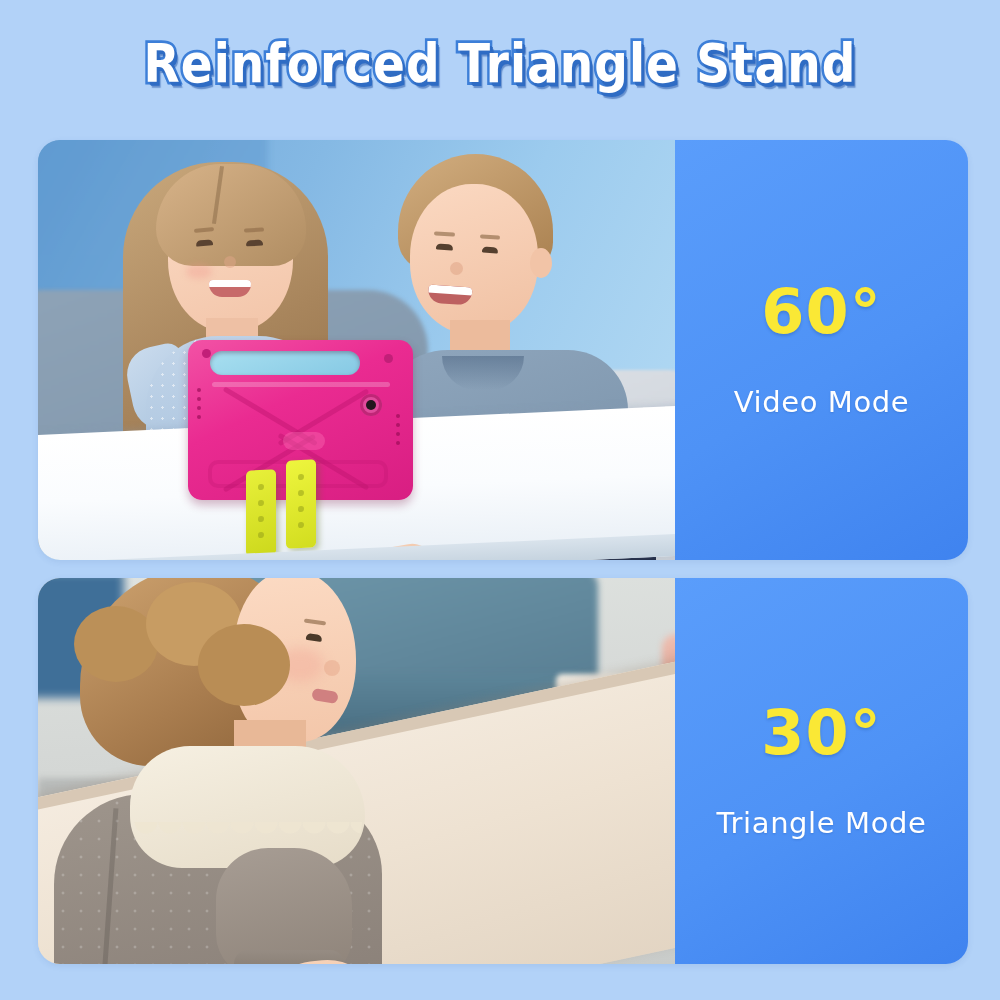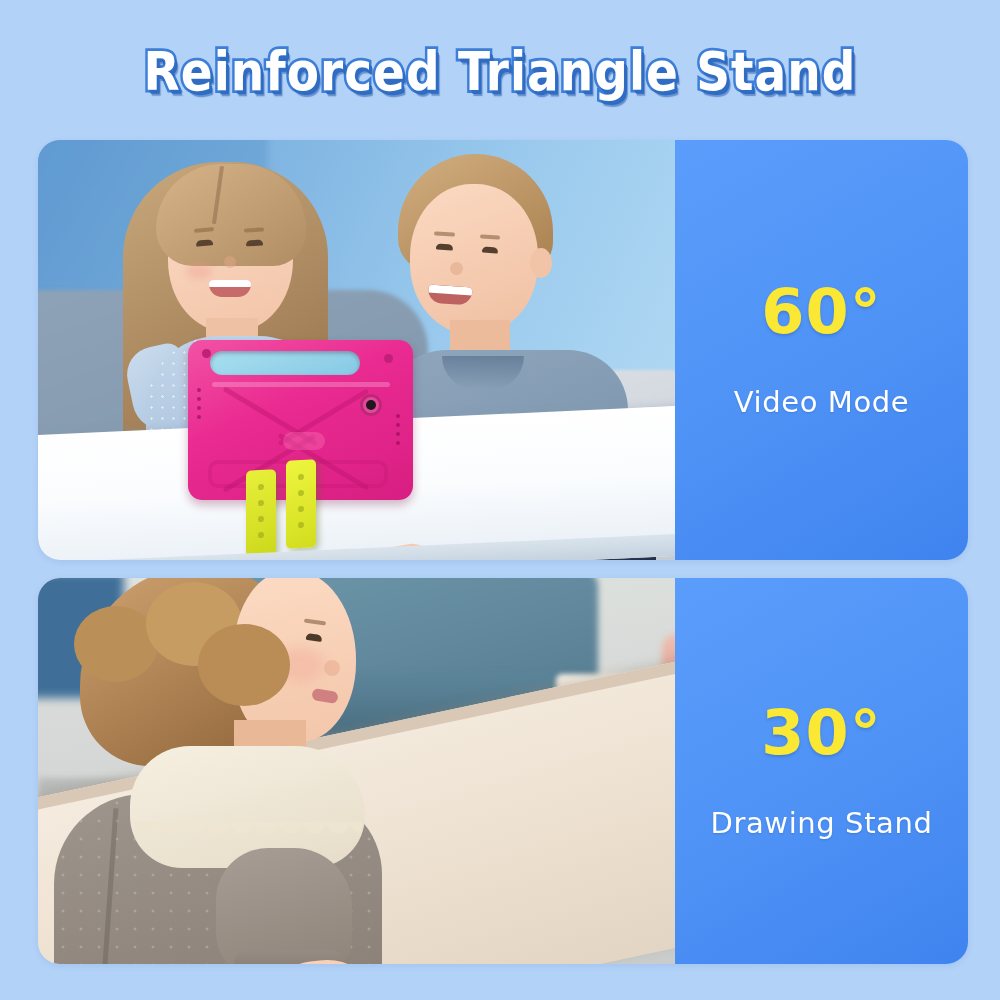--- a/index.html
+++ b/index.html
@@ -9,21 +9,21 @@
     font-family:"DejaVu Sans", sans-serif;
   }
   #page {
     position:relative; width:1000px; height:1000px;
     background:#b2d2f8;
   }
 
   
   #title-bar {
     position:absolute; left:0; top:36px; width:1000px; height:70px;
-    display:flex; align-items:center; justify-content:center;
+    display:flex; align-items:flex-start; justify-content:center;
   }
   #page-title {
     font-family:"DejaVu Sans", sans-serif;
     font-size:47px; font-weight:bold; letter-spacing:1.0px;
     color:#ffffff;
     -webkit-text-stroke:5px #3d7fd8;
     paint-order:stroke fill;
     text-shadow:
       2px 3px 0 #2f6cc4,
       3px 4px 0 #2f6cc4,
@@ -448,17 +448,17 @@
       <div class="g2-collar"></div>
       <div class="g2-collar-lace"></div>
       <div class="g2-sleeve"></div>
       <div class="g2-cuff"></div>
       <div class="g2-arm"></div>
 
     </div>
 
     <div class="info">
       <div class="angle">30°</div>
-      <div class="mode">Drawing Stand</div>
+      <div class="mode">Triangle Mode</div>
     </div>
   </div>
 
 </div>
 
 </body></html>

